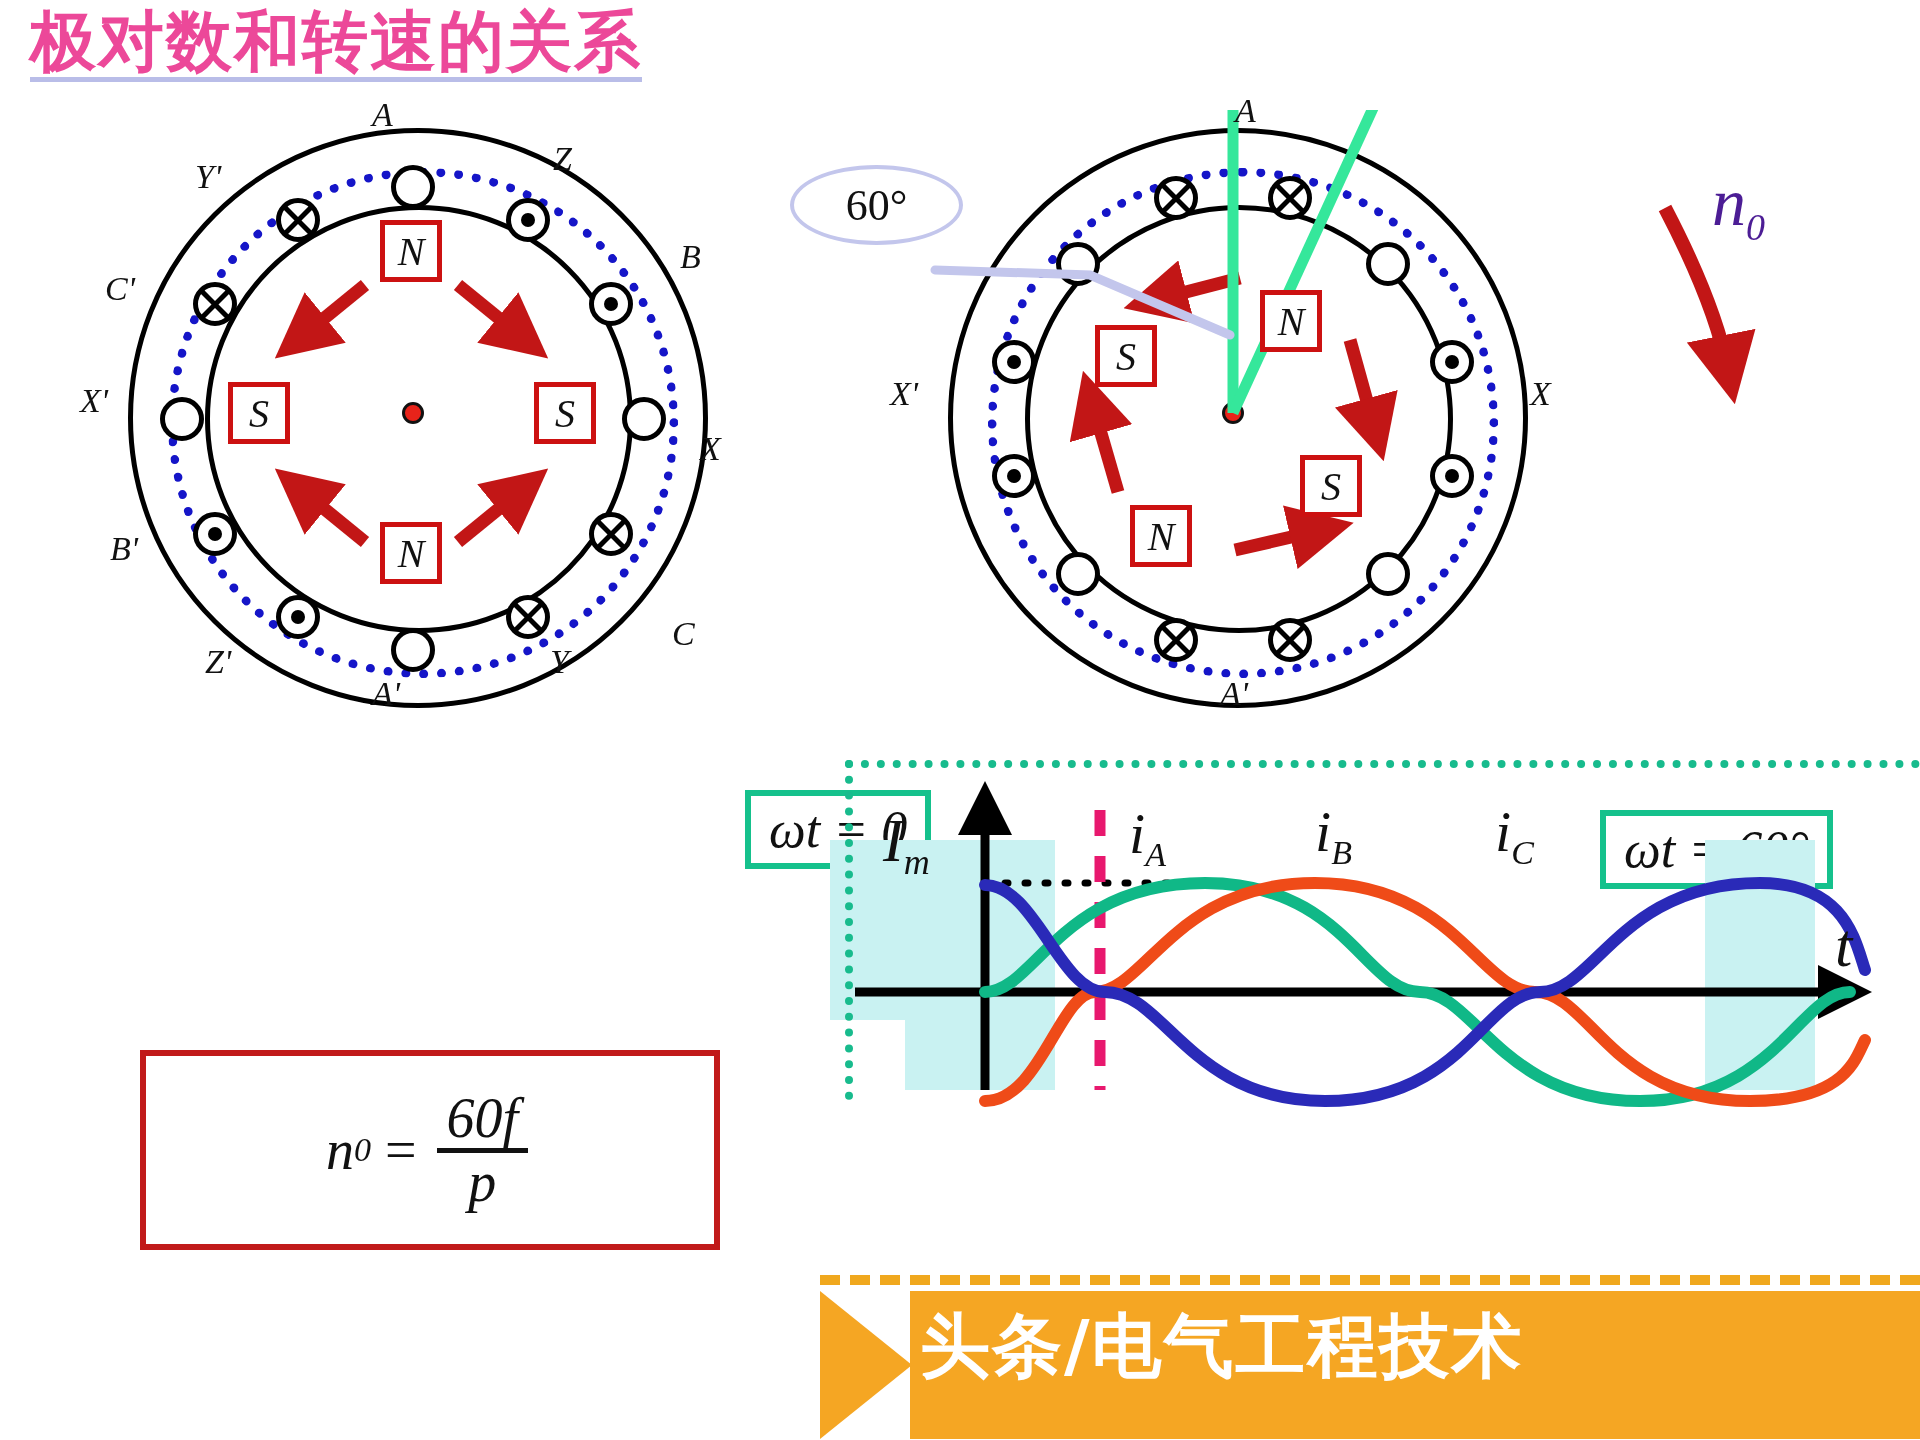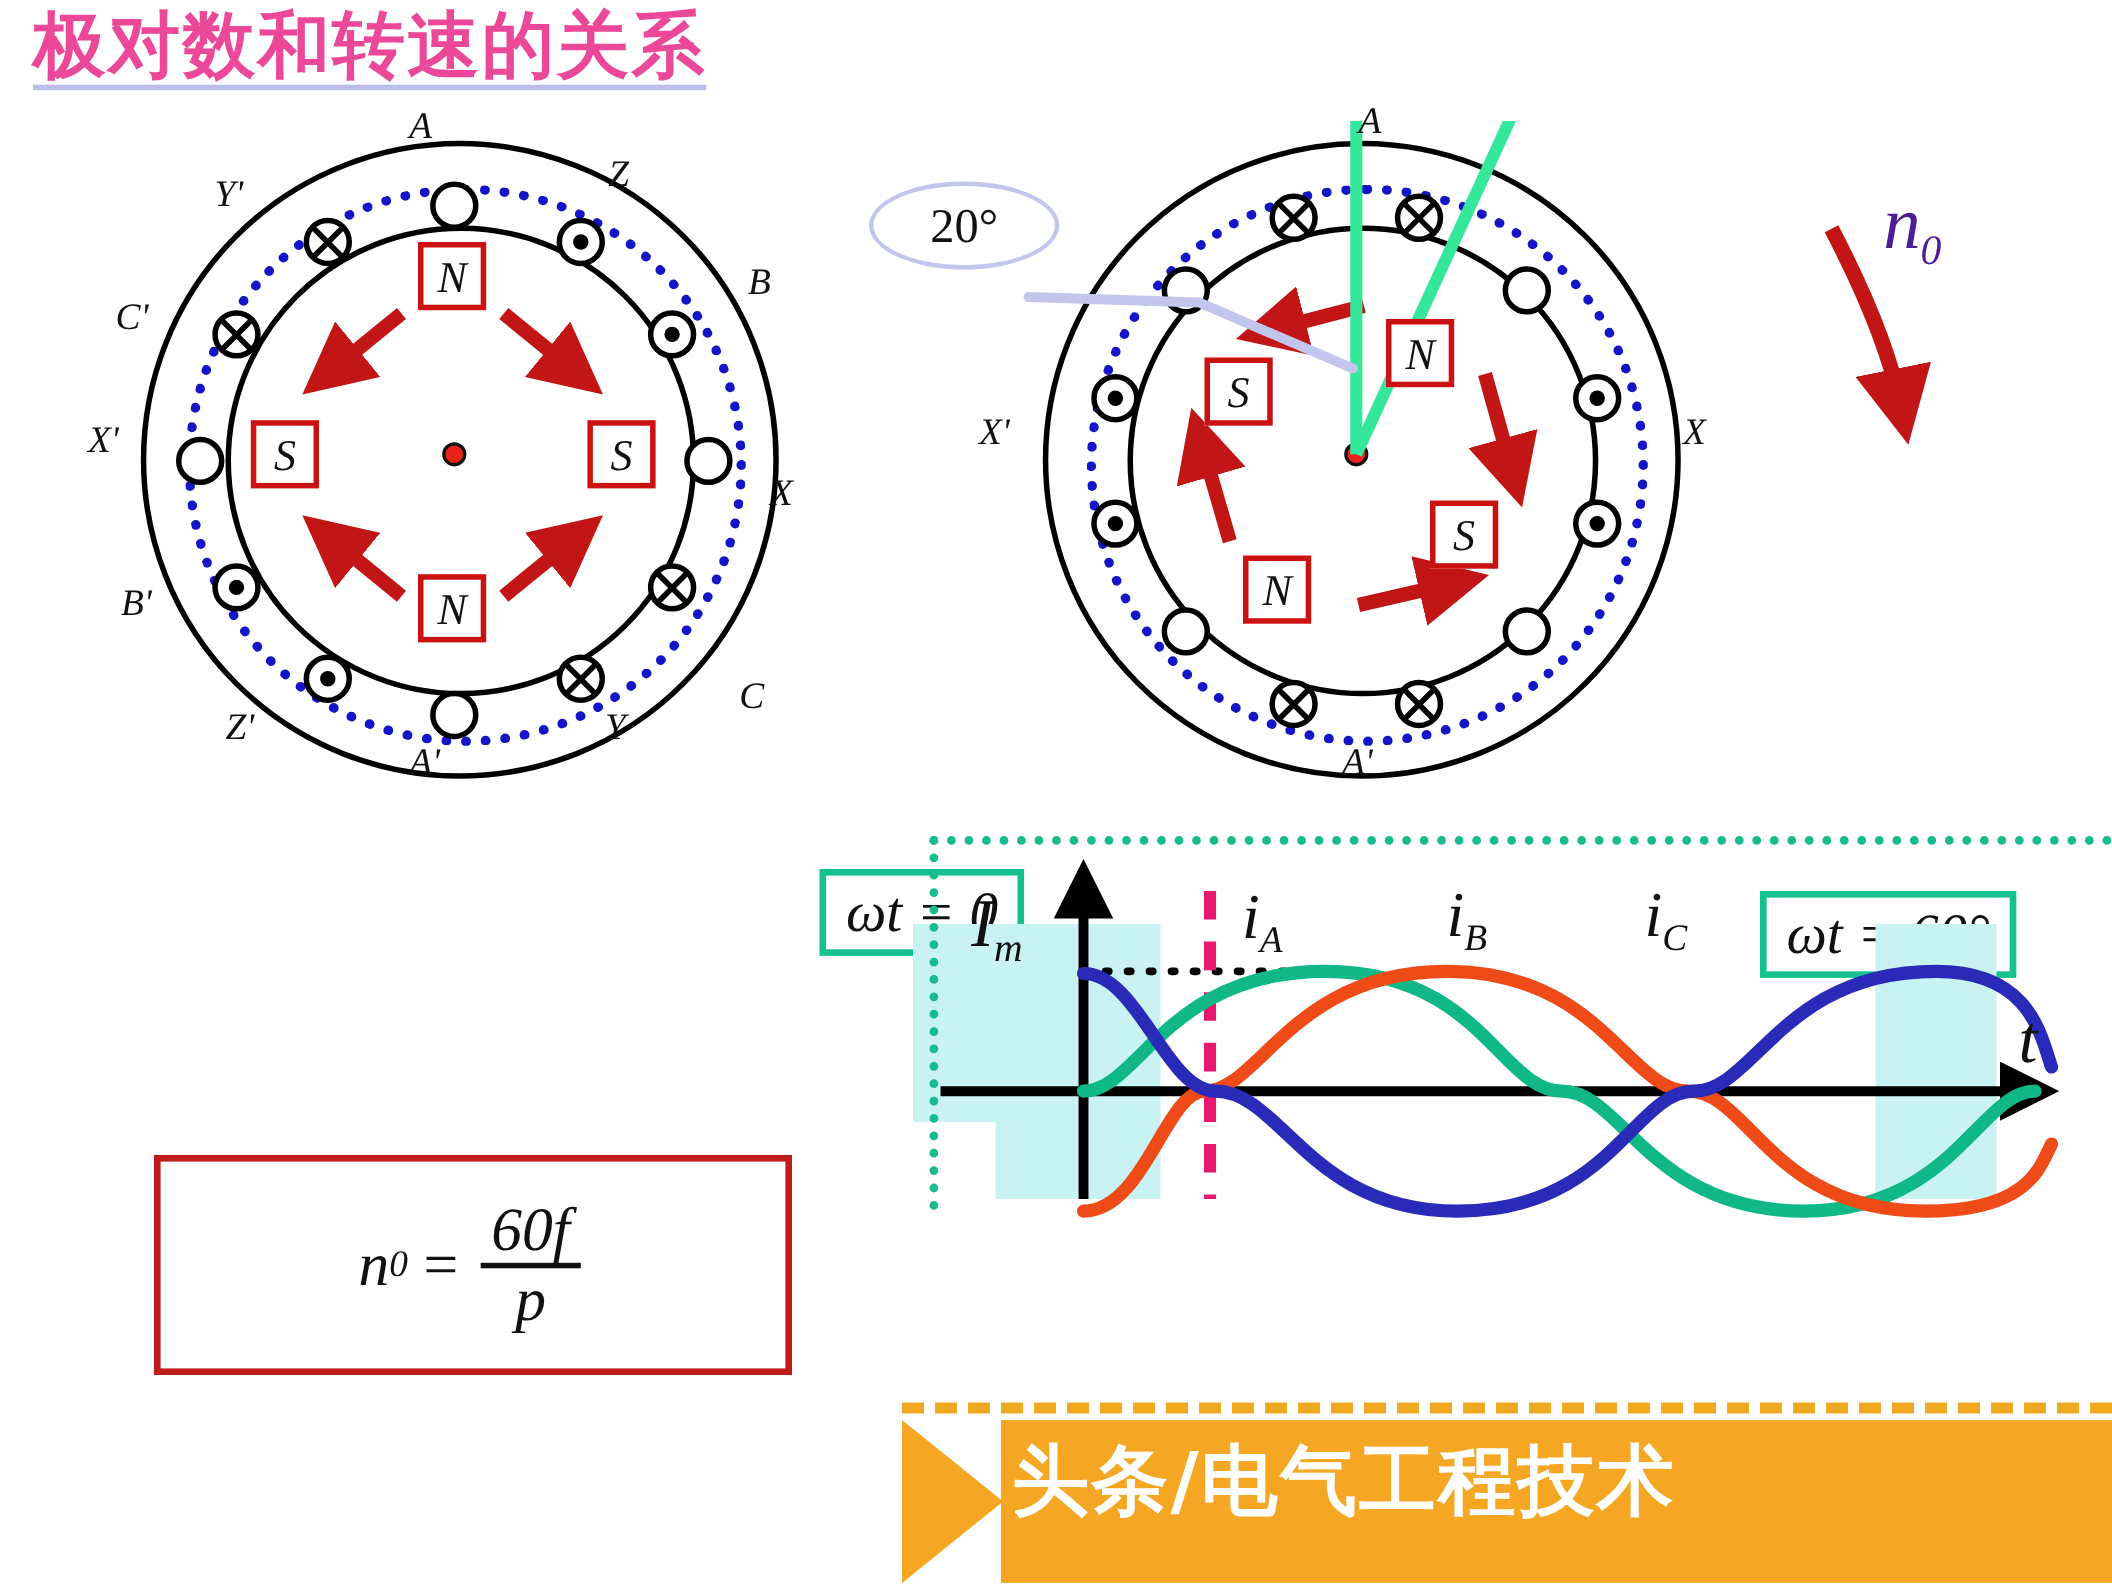--- a/index.html
+++ b/index.html
@@ -241,21 +241,21 @@
   <div class="pole" style="left:165px;top:215px;">S</div>
   <div class="pole" style="left:200px;top:395px;">N</div>
   <div class="pole" style="left:370px;top:345px;">S</div>
 
   <div class="abs lbl" style="left:305px;top:-18px;">A</div>
   <div class="abs lbl" style="left:600px;top:265px;">X</div>
   <div class="abs lbl" style="left:-40px;top:265px;">X'</div>
   <div class="abs lbl" style="left:290px;top:565px;">A'</div>
 </div>
 
-<div class="abs" id="bubble">20°</div>
+<div class="abs" id="bubble">60°</div>
 <svg class="abs" style="left:930px;top:215px;" width="420" height="180">
   <path d="M5,55 L160,60 L300,120" stroke="#c3c6ec" stroke-width="9" fill="none" stroke-linecap="round"></path>
 </svg>
 
 <svg class="abs" style="left:1640px;top:180px;" width="200" height="240">
   <defs>
     <marker id="n0h" markerWidth="5" markerHeight="5" refX="2.5" refY="2.5" orient="auto">
       <path d="M0,0 L5,2.5 L0,5 z" fill="#c21616"></path>
     </marker>
   </defs>

